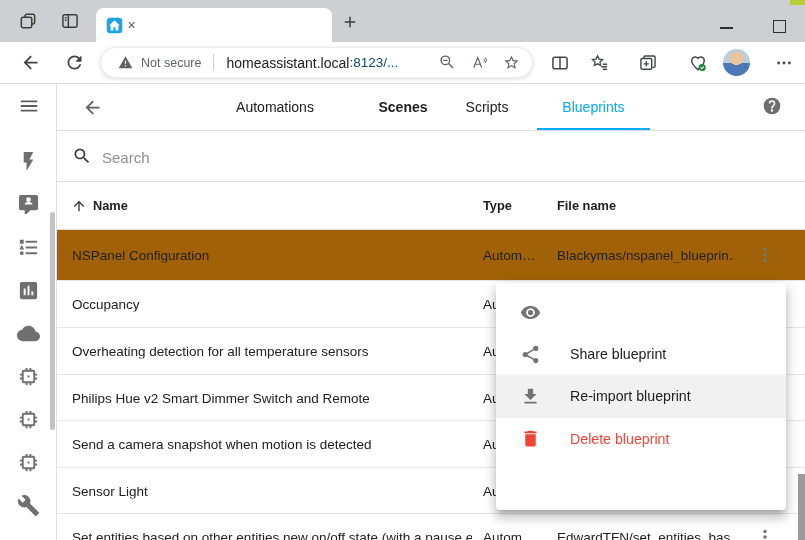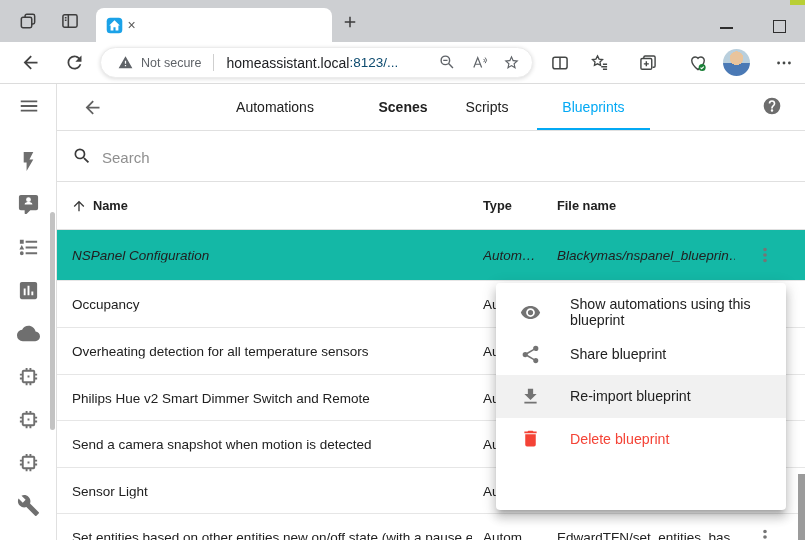--- a/index.html
+++ b/index.html
@@ -64,21 +64,21 @@
   #search-input::placeholder{color:#8f8f8f;opacity:1;}
 
   #thead{position:absolute;left:57px;top:182px;width:748px;height:48px;background:#fff;
          border-bottom:1px solid #e0e0e0;box-sizing:border-box;font-size:12.8px;font-weight:bold;color:#212121;}
   #sort-ic{position:absolute;left:14px;top:16px;width:16px;height:16px;color:#3a3a3a;}
   .th{position:absolute;top:0;line-height:48px;white-space:nowrap;}
   #th-name{left:36px;} #th-type{left:426px;} #th-file{left:500px;}
 
   #rows{position:absolute;left:57px;top:230px;width:748px;height:310px;background:#fff;overflow:hidden;z-index:1;}
   .row{position:relative;height:47px;border-bottom:1px solid #e6e6e6;box-sizing:border-box;background:#fff;}
-  .row.selected{height:51px;background:#14b8a6;font-style:italic;}
+  .row.selected{height:51px;background:#a16207;}
   .row:nth-child(4),.row:nth-child(6){height:46px;}
   .cell{position:absolute;top:50%;transform:translateY(-50%);font-size:13.5px;color:#212121;white-space:nowrap;}
   .c-name{left:15px;max-width:400px;overflow:hidden;}
   .c-type{left:426px;max-width:62px;overflow:hidden;}
   .c-file{left:500px;max-width:178px;overflow:hidden;}
   .c-dots{left:696px;width:24px;height:24px;color:#757575;}
   .c-dots svg{width:22px;height:22px;margin:1px auto;}
 
   
   #ctx-menu{position:absolute;left:496px;top:283px;width:290px;height:227px;background:#fff;border-radius:4px;
@@ -373,21 +373,20 @@
           </svg>
         </span>
     </div>
   </div>
 
   <div id="ctx-menu">
     <div class="mi">
       <svg viewBox="0 0 24 24" fill="currentColor">
           <path d="M12,9A3,3 0 0,0 9,12A3,3 0 0,0 12,15A3,3 0 0,0 15,12A3,3 0 0,0 12,9M12,17A5,5 0 0,1 7,12A5,5 0 0,1 12,7A5,5 0 0,1 17,12A5,5 0 0,1 12,17M12,4.5C7,4.5 2.73,7.61 1,12C2.73,16.39 7,19.5 12,19.5C17,19.5 21.27,16.39 23,12C21.27,7.61 17,4.5 12,4.5Z"></path>
         </svg>
-      <span>Show automations using this blueprint</span>
     </div>
     <div class="mi">
       <svg viewBox="0 0 24 24" fill="currentColor">
           <path d="M18,16.08C17.24,16.08 16.56,16.38 16.04,16.85L8.91,12.7C8.96,12.47 9,12.24 9,12C9,11.76 8.96,11.53 8.91,11.3L15.96,7.19C16.5,7.69 17.21,8 18,8A3,3 0 0,0 21,5A3,3 0 0,0 18,2A3,3 0 0,0 15,5C15,5.24 15.04,5.47 15.09,5.7L8.04,9.81C7.5,9.31 6.79,9 6,9A3,3 0 0,0 3,12A3,3 0 0,0 6,15C6.79,15 7.5,14.69 8.04,14.19L15.16,18.34C15.11,18.55 15.08,18.77 15.08,19C15.08,20.61 16.39,21.91 18,21.91C19.61,21.91 20.92,20.61 20.92,19A2.92,2.92 0 0,0 18,16.08Z"></path>
         </svg>
       <span>Share blueprint</span>
     </div>
     <div class="mi hover">
       <svg viewBox="0 0 24 24" fill="currentColor">
           <path d="M5,20H19V18H5M19,9H15V3H9V9H5L12,16L19,9Z"></path>

